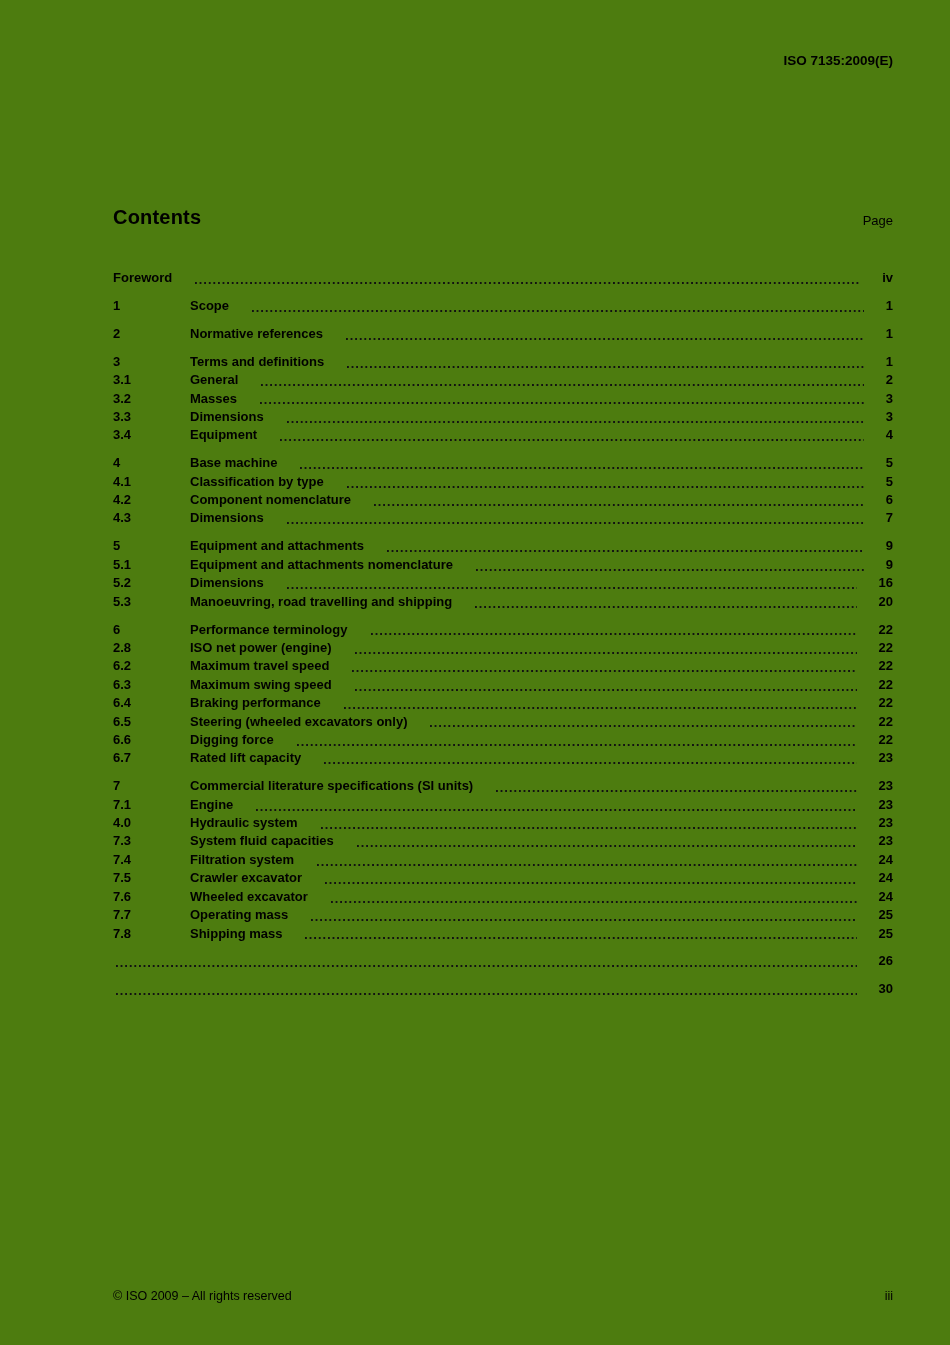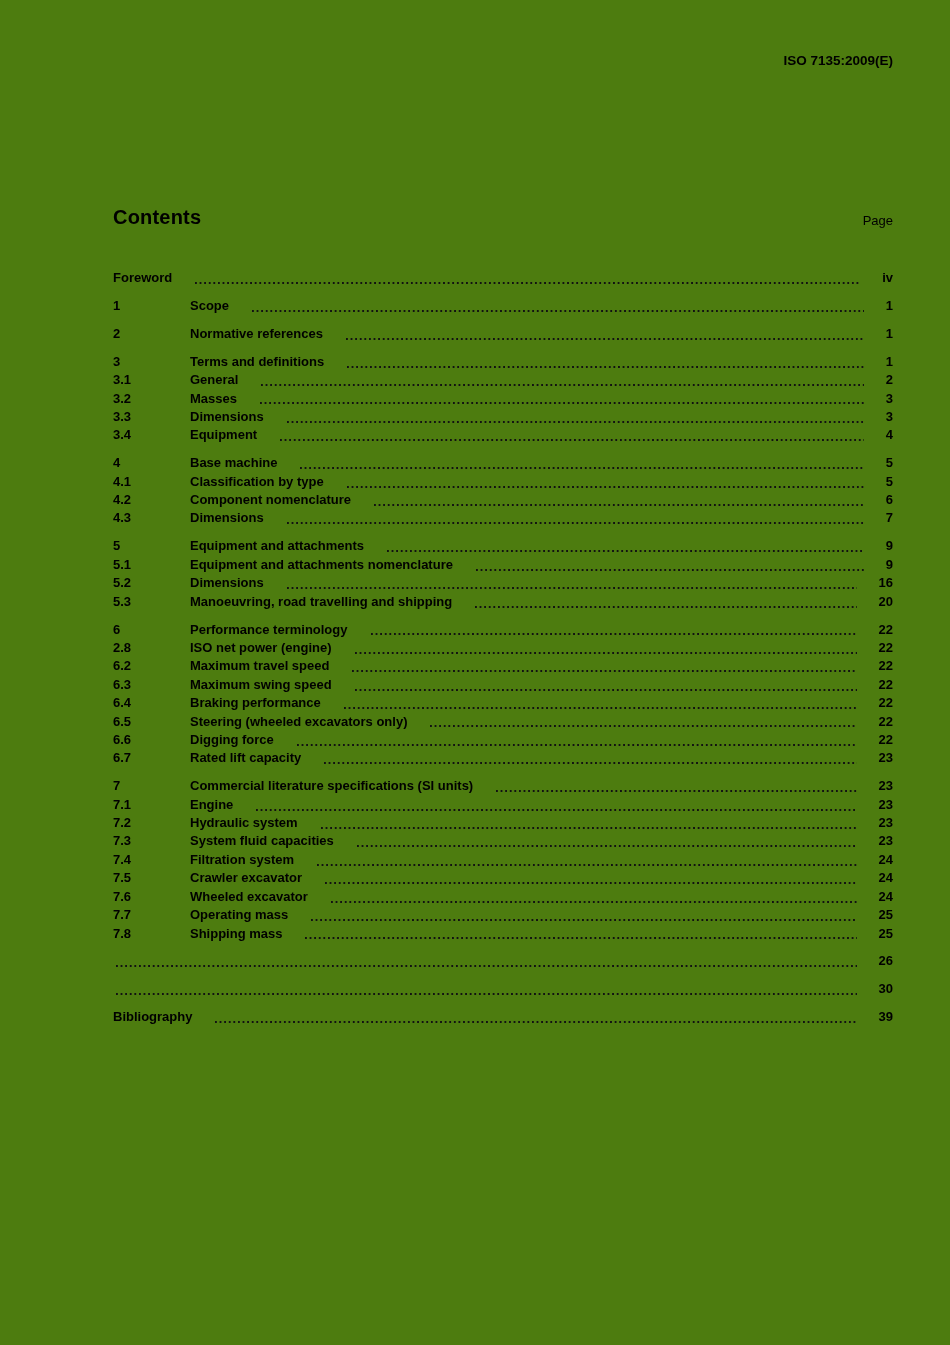--- a/index.html
+++ b/index.html
@@ -263,21 +263,21 @@
           <span class="toc-dots"></span>
           <span class="toc-page">23</span>
         </div>
         <div class="toc-row">
           <span class="toc-num">7.1</span>
           <span class="toc-title">Engine</span>
           <span class="toc-dots"></span>
           <span class="toc-page">23</span>
         </div>
         <div class="toc-row">
-          <span class="toc-num">7.2</span>
+          <span class="toc-num">4.0</span>
           <span class="toc-title">Hydraulic system</span>
           <span class="toc-dots"></span>
           <span class="toc-page">23</span>
         </div>
         <div class="toc-row">
           <span class="toc-num">7.3</span>
           <span class="toc-title">System fluid capacities</span>
           <span class="toc-dots"></span>
           <span class="toc-page">23</span>
         </div>
@@ -317,23 +317,20 @@
           <span class="toc-dots"></span>
           <span class="toc-page">26</span>
         </div>
       </div>
       <div class="toc-group">
         <div class="toc-row">
           <span class="toc-dots"></span>
           <span class="toc-page">30</span>
         </div>
       </div>
-      <div class="toc-group">
-        <div class="toc-row">
-          <span class="toc-title">Bibliography</span>
-          <span class="toc-dots"></span>
-          <span class="toc-page">39</span>
-        </div>
-      </div>
     </div>
 
+  <div class="doc-footer">
+    <div>© ISO 2009 – All rights reserved</div>
+    <div>iii</div>
+  </div>
 
 </div>
 
 </body></html>

